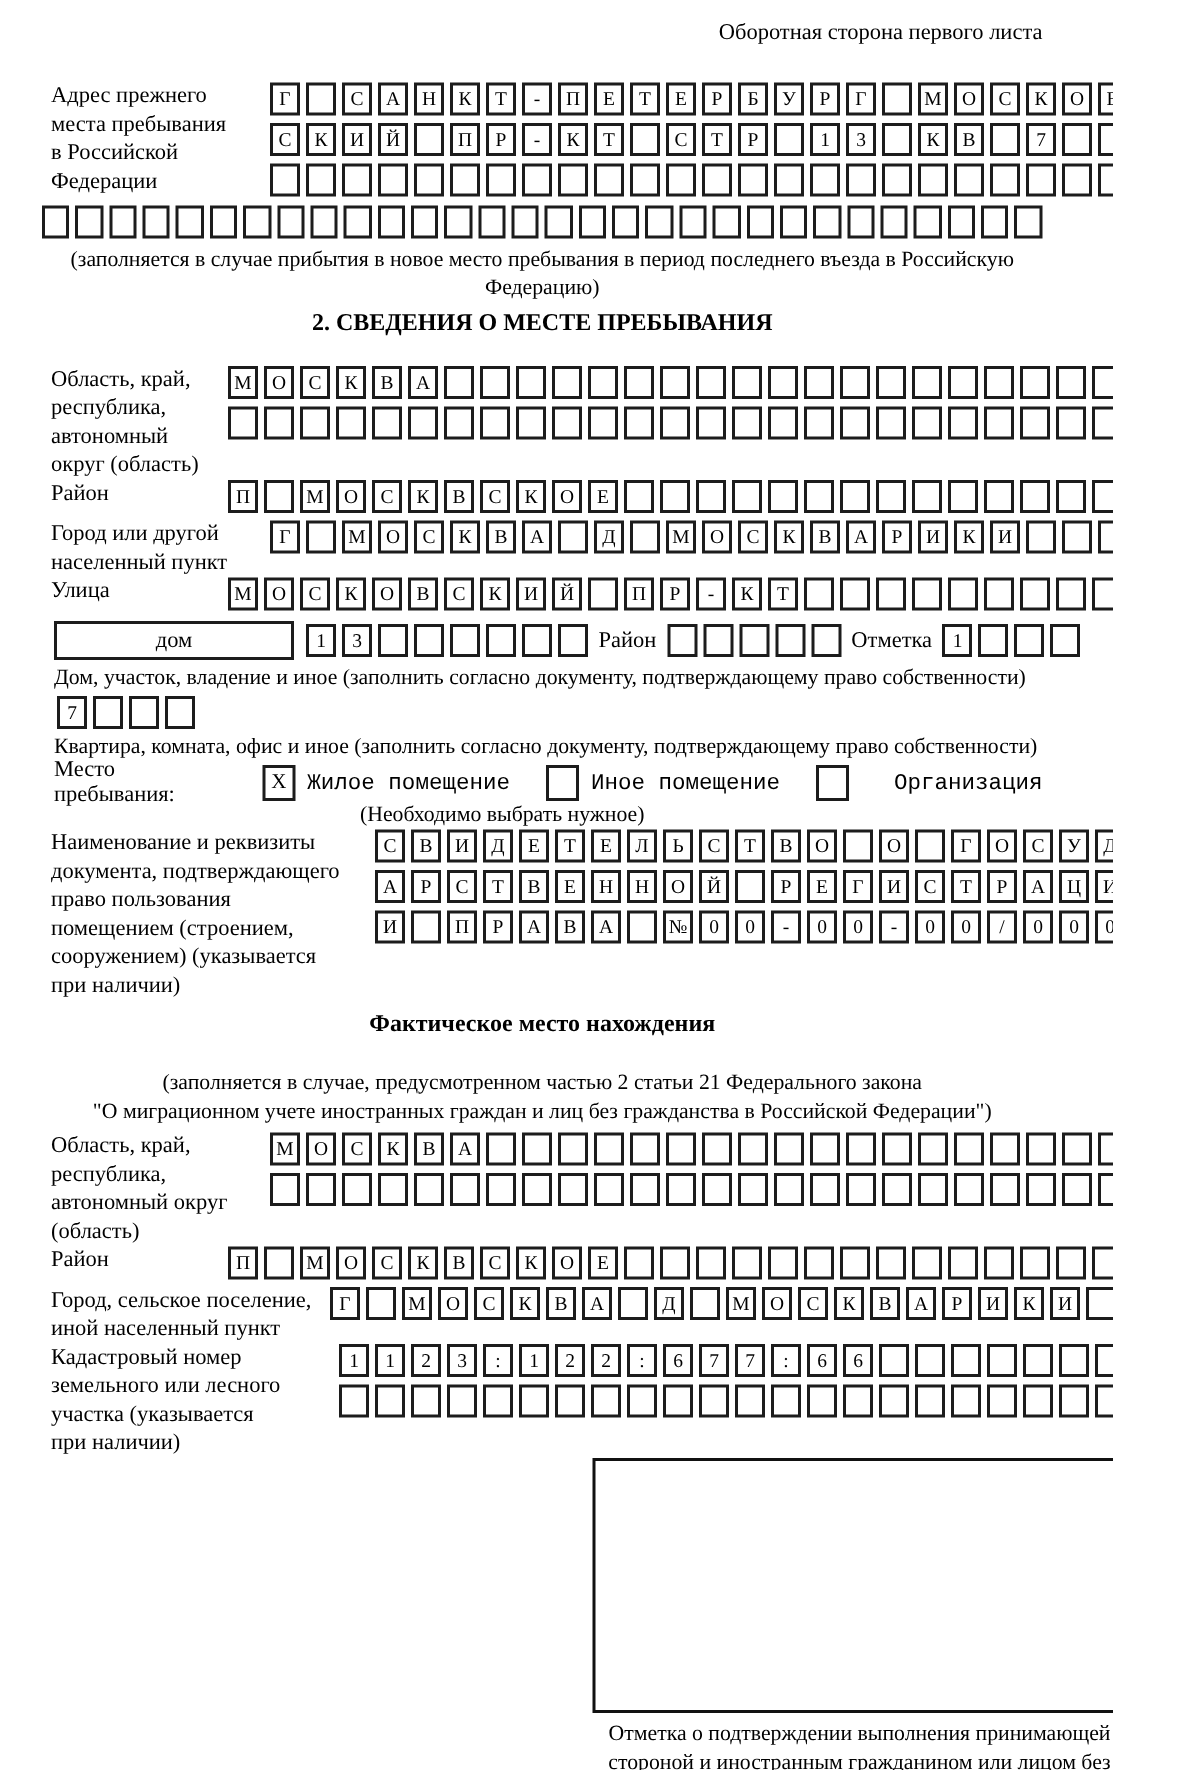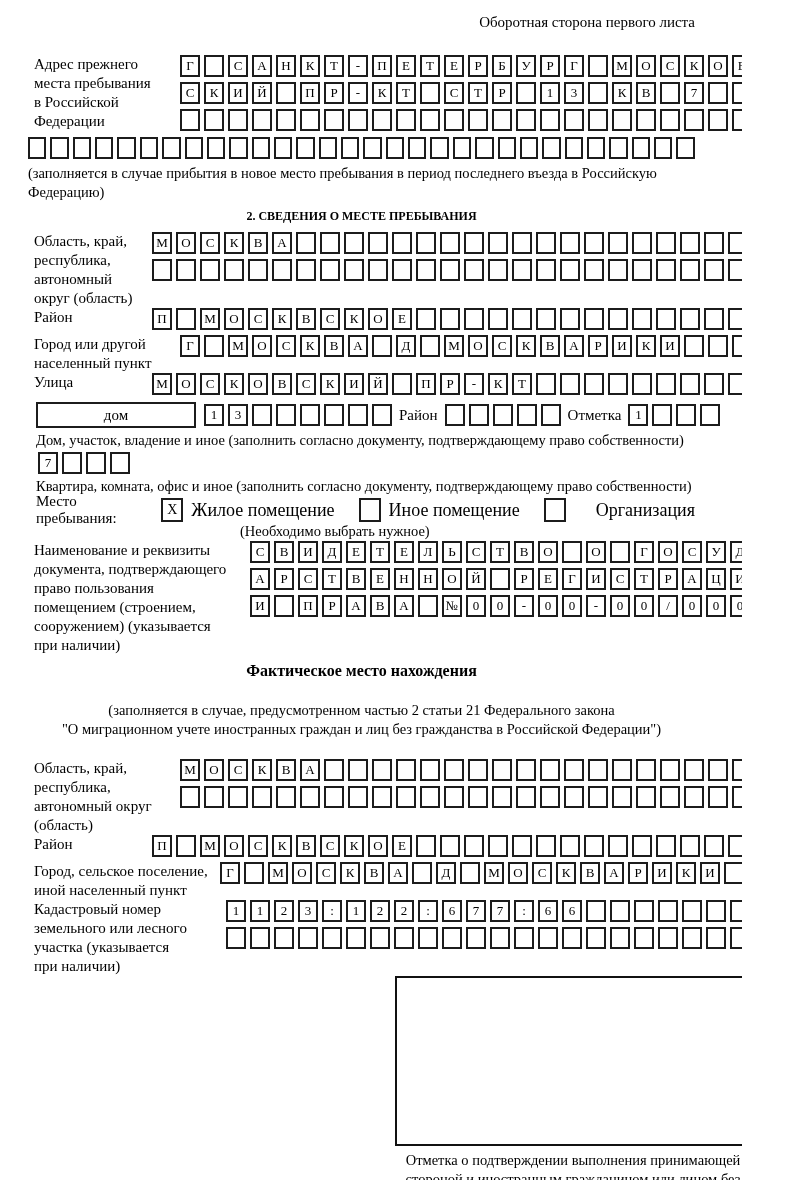--- a/index.html
+++ b/index.html
@@ -18,41 +18,41 @@
   .rows { display:block; }
   .cellrow { display:flex; gap:4px; height:22px; margin-bottom:5px; }
   .cellrow.inline { margin-bottom:0; }
   .cell {
     width:20px; height:22px; box-sizing:border-box; border:2px solid #1c1c1c;
     font-size:13px; line-height:17px; text-align:center; display:inline-block; background:#fff;
   }
   .fullrow { margin-top:1px; }
   .caption { font-size:14.5px; line-height:19px; white-space:pre-line; }
   .caption.indent { padding-left:8px; }
-  .center { }
-  .sec-title { text-align:center; font-weight:bold; font-size:12px; line-height:20px; margin:4px 0 6px; }
+  .center { text-align:center; }
+  .sec-title { text-align:center; font-weight:bold; font-size:16px; line-height:20px; margin:4px 0 18px; }
   .houserow { display:flex; align-items:center; margin:2px 0 3px; }
   .widebox {
     height:26px; box-sizing:border-box; border:2px solid #1c1c1c; margin-left:8px;
     display:flex; align-items:center; justify-content:center; font-size:15px; flex-shrink:0;
   }
   .w160{width:160px} .w198{width:198px}
   .gap8{width:8px; flex-shrink:0} .gap10{width:10px; flex-shrink:0}
   .inlabel { font-size:15px; margin:0 7px; white-space:nowrap; }
   .stayrow { display:flex; align-items:center; height:24px; margin-top:2px; }
   .staylabel { font-size:15px; padding-left:8px; }
   .checkbox {
     width:22px; height:24px; box-sizing:border-box; border:2px solid #1c1c1c;
     display:inline-flex; align-items:center; justify-content:center; font-size:14px; flex-shrink:0;
   }
-  .optlabel { font-size:18px; white-space:nowrap; }
+  .optlabel { font-size:15px; white-space:nowrap;font-family:Liberation Mono, monospace; }
   .ml8{margin-left:8px} .ml16{margin-left:16px} .ml24{margin-left:24px} .ml30{margin-left:30px}
   .stay-note { font-size:14.5px; line-height:19px; margin-left:212px; }
   .actual-title { text-align:center; font-weight:bold; font-size:16px; line-height:20px; margin:6px 0 20px; }
-  .actual-note { text-align:center; font-size:14.5px; line-height:19px; white-space:pre-line; margin-bottom:20px; }
+  .actual-note { text-align:center; font-size:14.5px; line-height:19px; white-space:pre-line; margin-bottom:4px; }
   .stamp-box {
     width:355px; height:170px; box-sizing:border-box; border:2px solid #111;
     margin-left:367px; margin-top:0; background:#fff;
   }
   .stamp-caption {
     width:410px; margin-left:340px; margin-top:5px; text-align:center;
     font-size:14.5px; line-height:19px; white-space:pre-line;
   }
 </style>
 </head>

